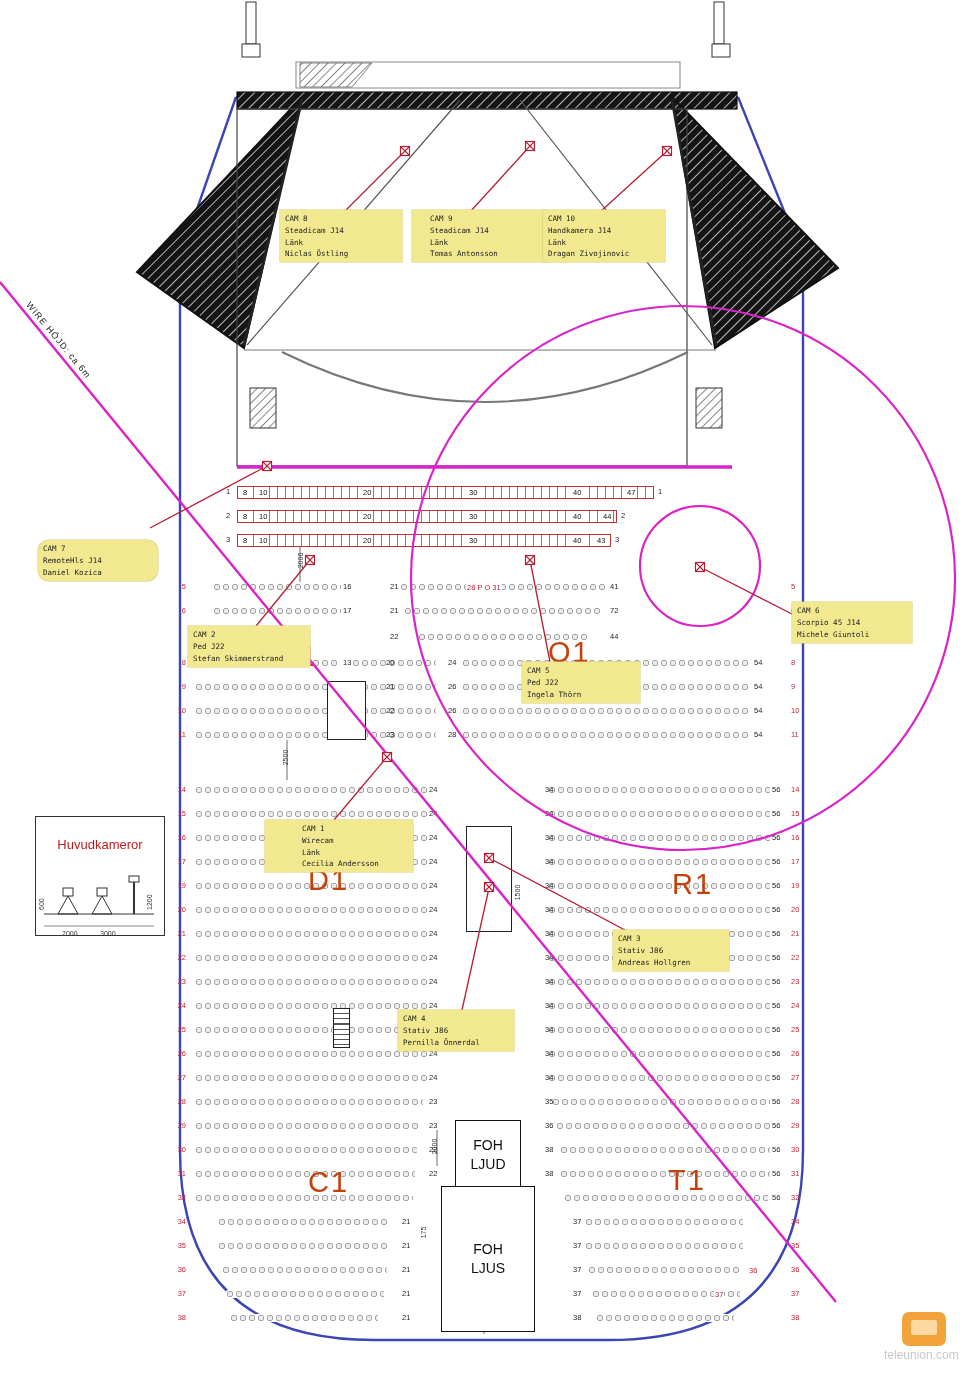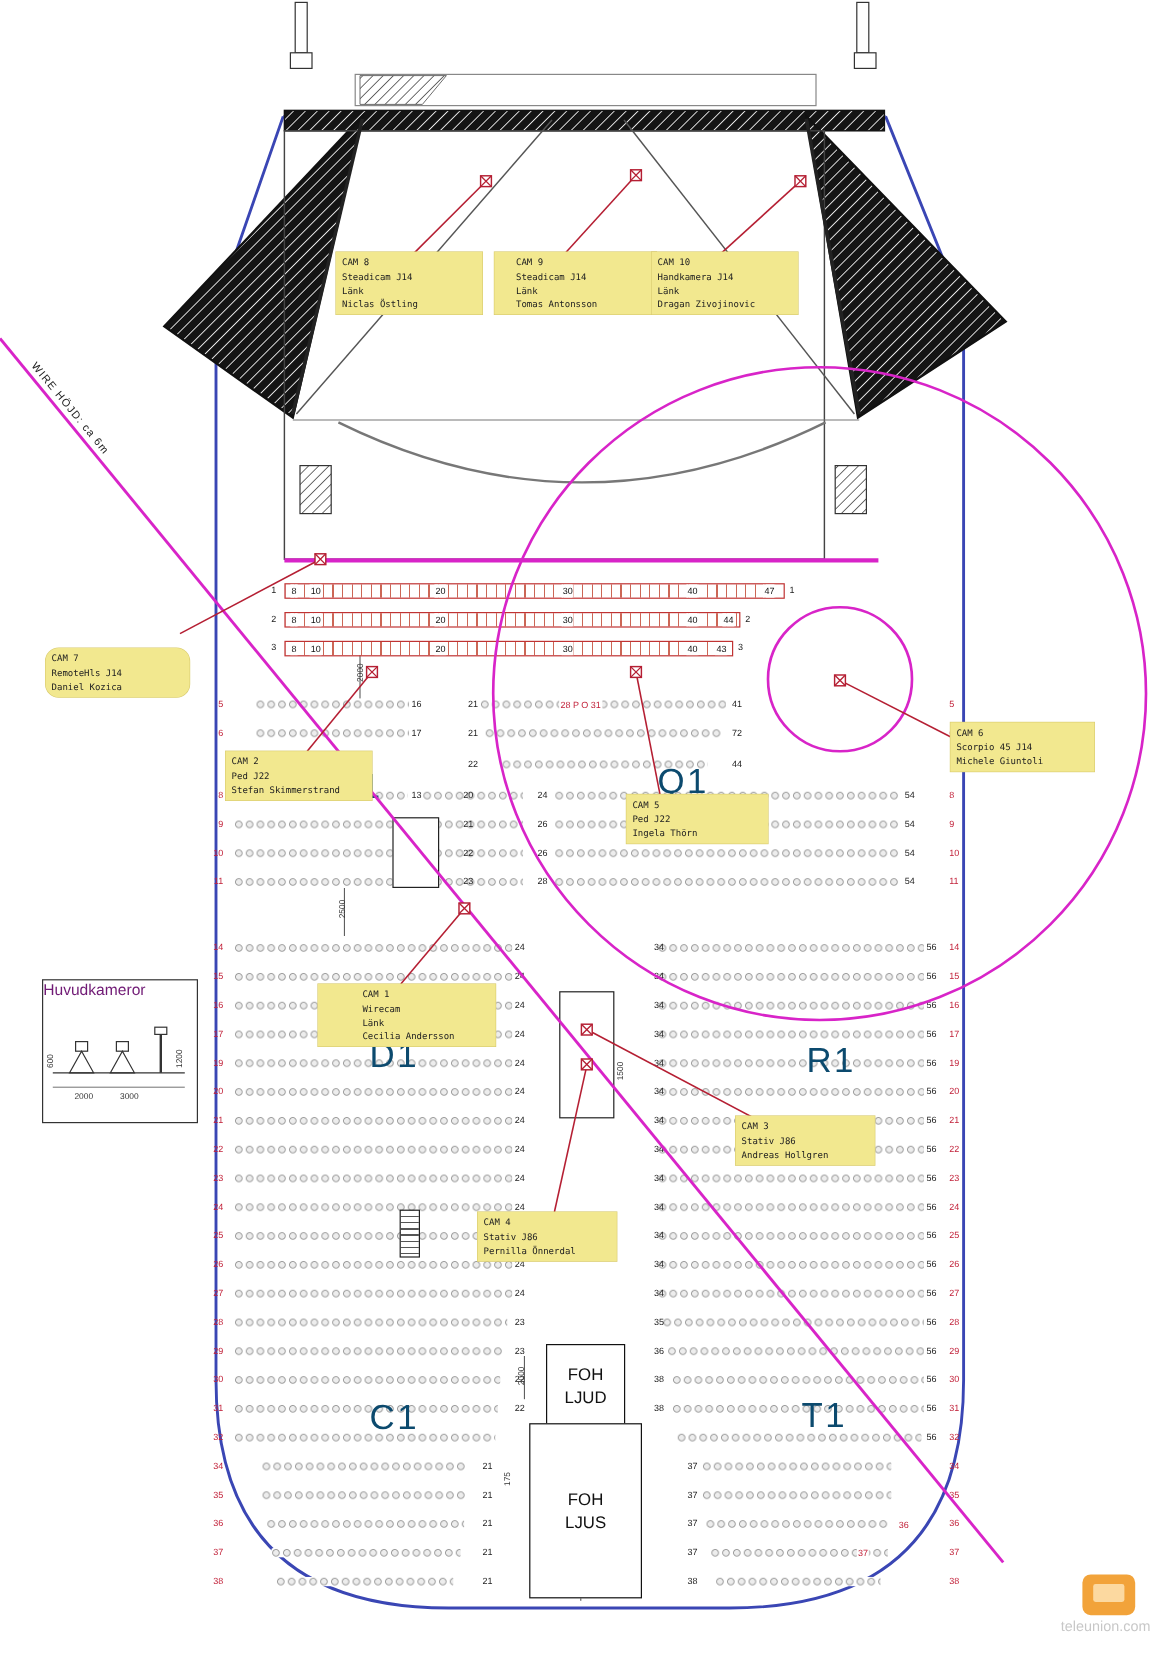--- a/index.html
+++ b/index.html
@@ -9,36 +9,36 @@
   #stage{position:absolute;left:0;top:0;z-index:3;pointer-events:none;}
   .seatrow{position:absolute;height:8px;z-index:5;border-radius:2px;
      background-image:radial-gradient(circle at 4px 4px,#ededed 2px,#8f8f8f 2.7px,#fff 3.5px);
      background-size:9px 9px;}
   .num{position:absolute;font-size:7.5px;line-height:9px;z-index:8;white-space:pre;}
   .red{color:#c2223a;}
   .blk{color:#1c1c1c;}
   .bgw{background:#fff;padding:0 1px;z-index:16;}
   .rnl{width:14px;text-align:right;}
   .dim{transform:rotate(-90deg);transform-origin:center;font-size:7px;color:#333;z-index:8;}
-  .sec{position:absolute;font-size:29px;color:#0c4a6e;letter-spacing:2px;z-index:9;}
+  .sec{position:absolute;font-size:29px;color:#c2410c;letter-spacing:2px;z-index:9;}
   .strip{position:absolute;height:11px;border:1px solid #c03333;z-index:6;
      background:repeating-linear-gradient(90deg,#fff 0,#fff 7px,#c65 7px,#c65 8px);}
   .snum{position:absolute;top:0;font-size:7.5px;line-height:11px;background:#fff;color:#111;padding:0 1px;}
   .note{position:absolute;background:#f2e88f;box-shadow:0 0 0 .5px #d8ca6e;
      font-family:"DejaVu Sans Mono",monospace;font-size:7.5px;line-height:1.5;
      color:#222;padding:3px 5px;z-index:30;white-space:pre;}
   .note .nt{margin-bottom:1px;}
   .platform{position:absolute;border:1.2px solid #222;background:#fff;z-index:12;}
   .stair{background:repeating-linear-gradient(180deg,#fff 0,#fff 4px,#555 4px,#555 5.2px);}
   .box{position:absolute;border:1.5px solid #111;background:#fff;z-index:20;display:flex;
      flex-direction:column;align-items:center;justify-content:center;font-size:14px;
      line-height:1.35;color:#111;text-align:center;}
   #hk{position:absolute;left:35px;top:816px;width:128px;height:118px;border:1px solid #333;
      background:#fff;z-index:25;}
-  #hk .t{display:block;font-size:13px;color:#701a75;margin-top:0;}
+  #hk .t{display:block;text-align:center;font-size:13px;color:#b91c1c;margin-top:20px;}
   #wirelabel{position:absolute;left:32px;top:300px;transform:rotate(50.5deg);
      transform-origin:0 0;font-size:9px;letter-spacing:1px;color:#222;z-index:16;white-space:pre;}
   #wm-logo{position:absolute;left:902px;top:1312px;width:44px;height:34px;background:#f2a33a;
      border-radius:7px;z-index:40;}
   #wm-logo .scr{position:absolute;left:9px;top:8px;width:26px;height:15px;background:#fcd9a0;border-radius:2px;}
   #wm-text{position:absolute;left:884px;top:1348px;font-size:12px;color:#9a9a9a;opacity:.55;z-index:41;}
 </style>
 </head>
 <body>
 
@@ -393,21 +393,21 @@
     <div class="sec" style="left: 308px; top: 864px;">D1</div>
     <div class="sec" style="left: 672px; top: 868px;">R1</div>
     <div class="sec" style="left: 308px; top: 1166px;">C1</div>
     <div class="sec" style="left: 668px; top: 1164px; text-align: right;">T1</div>
     <div class="strip" style="left: 237px; top: 486px; width: 415px;">
       <span class="snum" style="left: 4px;">8</span>
       <span class="snum" style="left: 20px;">10</span>
       <span class="snum" style="left: 124px;">20</span>
       <span class="snum" style="left: 230px;">30</span>
       <span class="snum" style="left: 334px;">40</span>
-      <span class="snum" style="left: 398px;">47</span>
+      <span class="snum" style="left: 388px;">47</span>
     </div>
     <div class="num blk" style="left: 226px; top: 487px;">1</div>
     <div class="num blk" style="left: 658px; top: 487px;">1</div>
     <div class="strip" style="left: 237px; top: 510px; width: 378px;">
       <span class="snum" style="left: 4px;">8</span>
       <span class="snum" style="left: 20px;">10</span>
       <span class="snum" style="left: 124px;">20</span>
       <span class="snum" style="left: 230px;">30</span>
       <span class="snum" style="left: 334px;">40</span>
       <span class="snum" style="left: 364px;">44</span>

